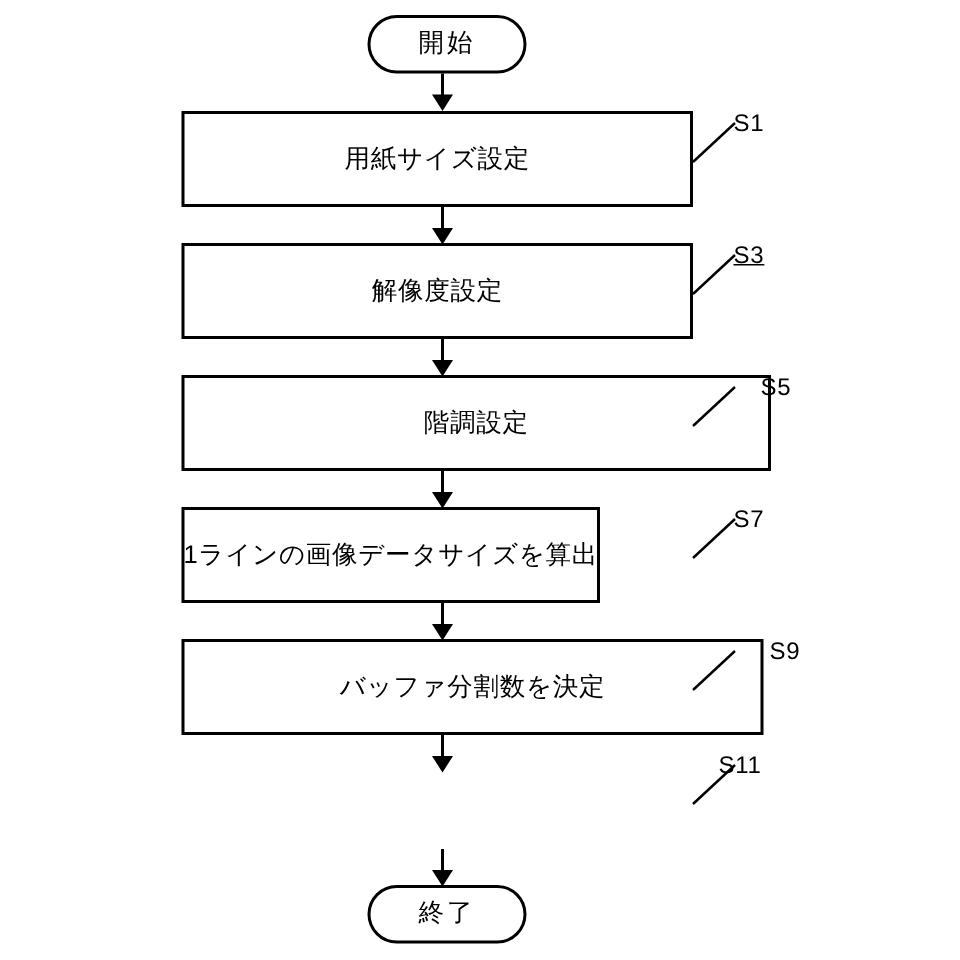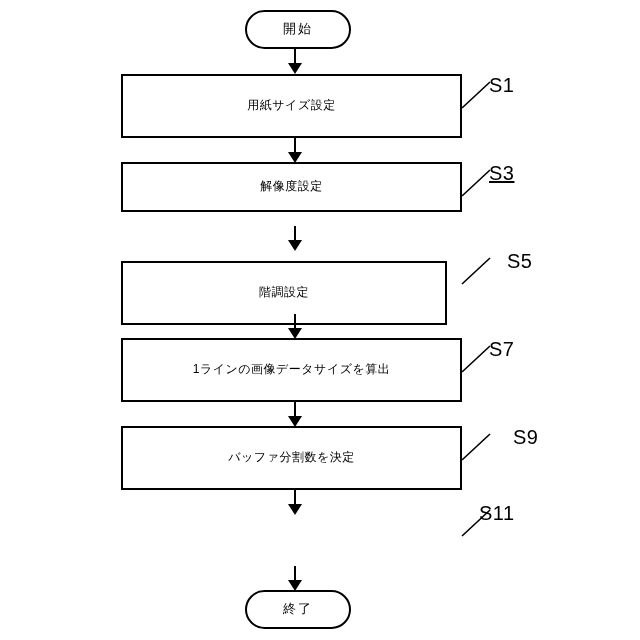--- a/index.html
+++ b/index.html
@@ -32,28 +32,28 @@
     text-align: center;
   }
   .terminal {
     border-radius: 999px;
     border-width: 2px;
   }
   .process {
     border-width: 2px;
   }
   .node-label {
-    font-size: 12px;
+    font-size: 17px;
     line-height: 1.1;
     letter-spacing: 0.5px;
     white-space: nowrap;
     font-weight: 400;
   }
   .terminal .node-label {
-    font-size: 13px;
+    font-size: 17px;
     letter-spacing: 2px;
   }
   .connector {
     position: absolute;
     width: 2px;
     background: #000000;
   }
   .arrowhead {
     position: absolute;
     width: 0;
@@ -66,21 +66,21 @@
     position: absolute;
     overflow: visible;
     pointer-events: none;
   }
   .callout-line line {
     stroke: #000000;
     stroke-width: 1.6;
   }
   .step-label {
     position: absolute;
-    font-size: 20px;
+    font-size: 16px;
     letter-spacing: 0.5px;
     white-space: nowrap;
     font-weight: 400;
   }
 </style>
 </head>
 <body>
 
 <div id="flowchart-canvas">
 
@@ -95,54 +95,54 @@
     <span class="node-label">用紙サイズ設定</span>
   </div>
   <svg class="callout-line" style="left:462px; top:78px; width:34px; height:32px;">
     <line x1="0" y1="30" x2="28" y2="4"></line>
   </svg>
   <span class="step-label" style="left:489px; top:74px;">S1</span>
 
   <div class="connector" style="left:294px; top:138px; height:17px;"></div>
   <div class="arrowhead" style="left:288px; top:152px;"></div>
 
-  <div class="node process" style="left:121px; top:162px; width:341px; height:50px;">
+  <div class="node process" style="left:121px; top:162px; width:341px; height:64px;">
     <span class="node-label">解像度設定</span>
   </div>
   <svg class="callout-line" style="left:462px; top:166px; width:34px; height:32px;">
     <line x1="0" y1="30" x2="28" y2="4"></line>
   </svg>
   <span class="step-label" style="left:489px; top:162px;text-decoration:underline;">S3</span>
 
   <div class="connector" style="left:294px; top:226px; height:17px;"></div>
   <div class="arrowhead" style="left:288px; top:240px;"></div>
 
-  <div class="node process" style="left:121px; top:250px; width:326px; height:64px;margin-top:11px;">
+  <div class="node process" style="left:121px; top:250px; width:393px; height:64px;">
     <span class="node-label">階調設定</span>
   </div>
   <svg class="callout-line" style="left:462px; top:254px; width:34px; height:32px;">
     <line x1="0" y1="30" x2="28" y2="4"></line>
   </svg>
   <span class="step-label" style="left:507px; top:250px;">S5</span>
 
   <div class="connector" style="left:294px; top:314px; height:17px;"></div>
   <div class="arrowhead" style="left:288px; top:328px;"></div>
 
-  <div class="node process" style="left:121px; top:338px; width:341px; height:64px;">
+  <div class="node process" style="left:121px; top:338px; width:279px; height:64px;">
     <span class="node-label">1ラインの画像データサイズを算出</span>
   </div>
   <svg class="callout-line" style="left:462px; top:342px; width:34px; height:32px;">
     <line x1="0" y1="30" x2="28" y2="4"></line>
   </svg>
   <span class="step-label" style="left:489px; top:338px;">S7</span>
 
   <div class="connector" style="left:294px; top:402px; height:17px;"></div>
   <div class="arrowhead" style="left:288px; top:416px;"></div>
 
-  <div class="node process" style="left:121px; top:426px; width:341px; height:64px;">
+  <div class="node process" style="left:121px; top:426px; width:388px; height:64px;">
     <span class="node-label">バッファ分割数を決定</span>
   </div>
   <svg class="callout-line" style="left:462px; top:430px; width:34px; height:32px;">
     <line x1="0" y1="30" x2="28" y2="4"></line>
   </svg>
   <span class="step-label" style="left:513px; top:426px;">S9</span>
 
   <div class="connector" style="left:294px; top:490px; height:17px;"></div>
   <div class="arrowhead" style="left:288px; top:504px;"></div>
 

